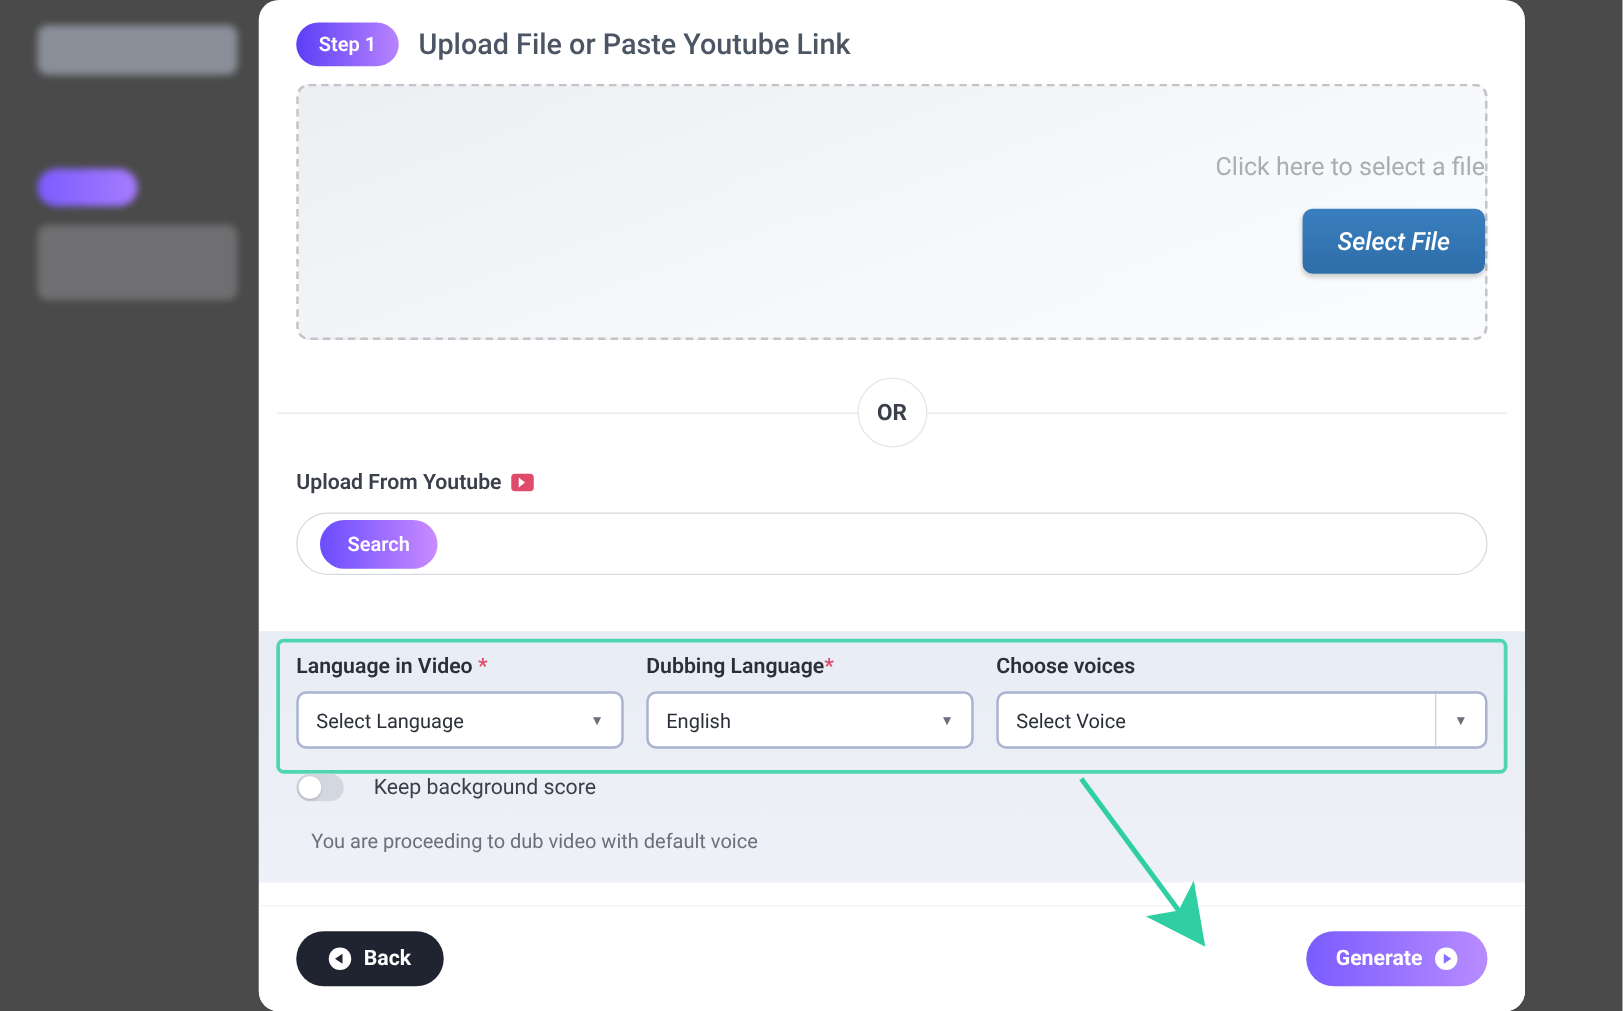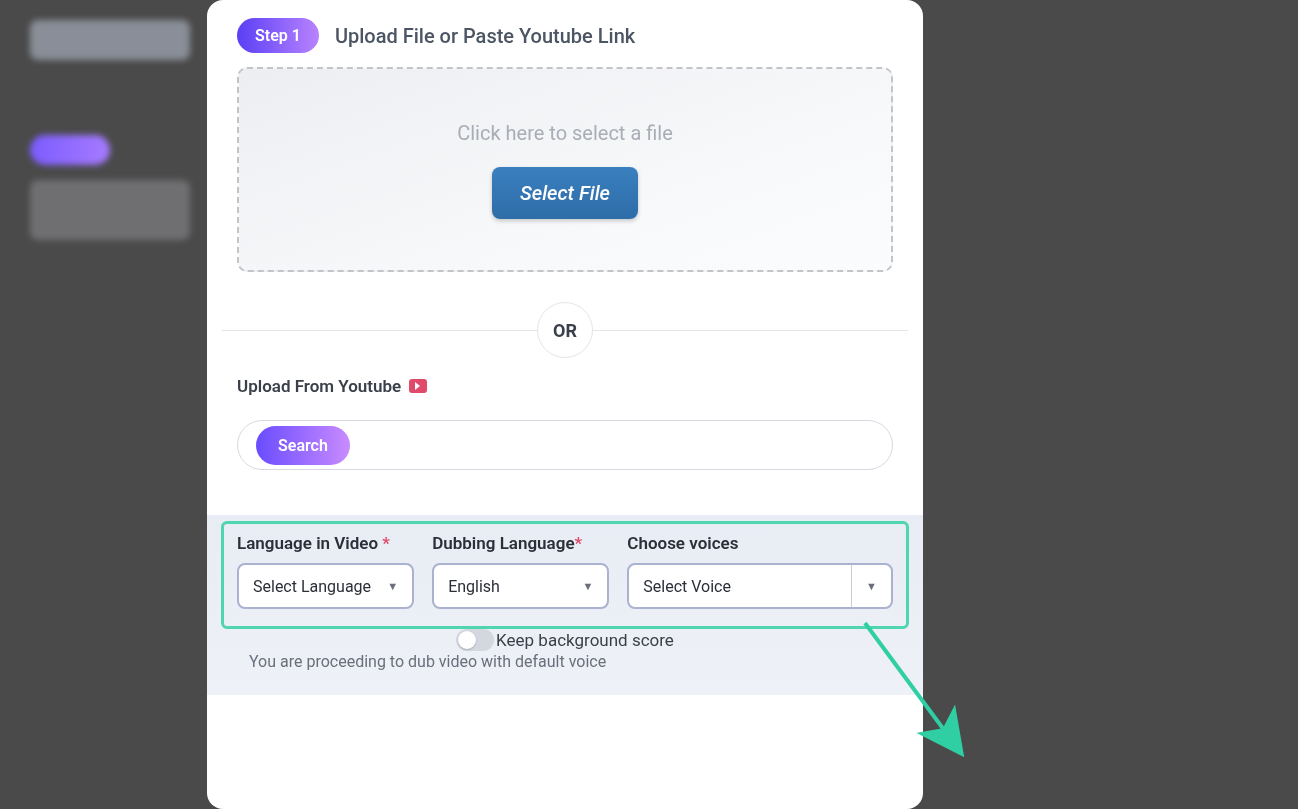--- a/index.html
+++ b/index.html
@@ -7,64 +7,64 @@
 
   
   .bg-hint { position: absolute; background: rgba(220,220,230,0.3); border-radius: 8px; filter: blur(3px); }
   .bg-hint.h1 { left: 30px; top: 20px; width: 160px; height: 40px; background: rgba(200,210,230,0.5); }
   .bg-hint.h2 { left: 30px; top: 135px; width: 80px; height: 30px; background: linear-gradient(90deg, #7b5cff, #a67bff); border-radius: 16px; }
   .bg-hint.h3 { left: 30px; top: 180px; width: 160px; height: 60px; background: rgba(200,200,210,0.3); }
 
   .modal {
     position: absolute;
     left: 207px; top: 0;
-    width: 716px; height: 809px;
+    width: 1013px; height: 809px;
     background: #fff;
     border-radius: 16px;
     display: flex;
     flex-direction: column;
     overflow: hidden;
   }
 
   .modal-body { padding: 18px 30px 0 30px; flex: 1; overflow: auto; }
 
   .step-row { display: flex; align-items: center; gap: 16px; margin-bottom: 14px; }
   .step-badge {
     background: linear-gradient(90deg, #5a3ff5, #b983ff);
     color: #fff; font-weight: 600; font-size: 16px;
     padding: 8px 18px; border-radius: 20px;
   }
-  .step-title { color: #4b5563; font-size: 20px; font-weight: 500; }
+  .step-title { color: #4b5563; font-size: 23px; font-weight: 500; }
 
   .dropzone {
     border: 2px dashed #c4c4c8;
     border-radius: 10px;
     background: linear-gradient(160deg, #eceef1 0%, #f7f8fa 60%, #fbfcfd 100%);
     height: 205px;
-    display: flex; flex-direction: column; align-items: center; justify-content: center;
+    display: flex; flex-direction: column; align-items: flex-end; justify-content: center;
     gap: 22px;
   }
   .dropzone-hint { color: #a9adb5; font-size: 20px; }
   .select-file-btn {
     background: linear-gradient(180deg, #3a7fbf, #2e6da8);
     color: #fff; border: none; border-radius: 8px;
     padding: 14px 28px; font-size: 20px; font-weight: 500;
     cursor: pointer; box-shadow: 0 2px 4px rgba(0,0,0,0.2); font-style: italic;
   }
 
   .divider-row { position: relative; margin: 30px 0 18px 0; height: 56px; }
   .divider-line { position: absolute; left: -15px; right: -15px; top: 50%; height: 1px; background: #e3e5e9; }
   .divider-or {
     position: absolute; left: 50%; top: 50%; transform: translate(-50%, -50%);
     width: 56px; height: 56px; border-radius: 50%; background: #fff; border: 1px solid #e3e5e9;
     display: flex; align-items: center; justify-content: center;
     color: #3a3f4a; font-size: 18px; font-weight: 700;
   }
 
-  .yt-label-row { display: flex; align-items: center; gap: 8px; margin-bottom: 24px; }
+  .yt-label-row { display: flex; align-items: center; gap: 8px; margin-bottom: 14px; }
   .yt-label { color: #3a3f4a; font-size: 17px; font-weight: 600; }
   .yt-icon { width: 18px; height: 14px; background: #e04a6b; border-radius: 3px; position: relative; }
   .yt-icon::after { content:""; position:absolute; left:6px; top:3px; border-left:5px solid #fff; border-top:4px solid transparent; border-bottom:4px solid transparent; }
 
   .yt-input-row {
     display: flex; align-items: center;
     border: 1px solid #d7d9e0; border-radius: 26px;
     padding: 3px 3px 3px 18px; height: 50px;
   }
   .yt-input { flex:1; border:none; outline:none; font-size: 16px; color:#333; background: transparent; }
@@ -92,21 +92,21 @@
   .req { color: #e04a6b; }
   .select-box {
     border: 2px solid #aab2d0; border-radius: 8px; background: #fff;
     height: 46px; display: flex; align-items: center; justify-content: space-between;
     padding: 0 14px; cursor: pointer; color: #2b2f38; font-size: 16px;
   }
   .select-box .arrow { color: #6a6f7b; font-size: 11px; }
   .select-box.voice { padding-right: 0; }
   .select-box.voice .arrow-wrap { border-left: 1px solid #c9cdd8; padding: 0 14px; height: 100%; display:flex; align-items:center; }
 
-  .toggle-row { display:flex; align-items:center; gap: 2px; margin-bottom: 1px; justify-content: center; }
+  .toggle-row { display:flex; align-items:center; gap: 24px; margin-bottom: 22px; }
   .toggle {
     width: 38px; height: 22px; border-radius: 12px; background: #d3d7e0; position: relative; cursor:pointer;
   }
   .toggle::after { content:""; position:absolute; left:2px; top:2px; width:18px; height:18px; background:#fff; border-radius:50%; box-shadow:0 1px 2px rgba(0,0,0,0.2); }
   .toggle-label { color:#3a3f4a; font-size: 17px; }
 
   .info-text { color:#6a6f7b; font-size: 16px; padding-left: 12px; }
 
   .footer {
     background:#fff; padding: 20px 30px 20px 30px;
@@ -208,20 +208,30 @@
       <div class="toggle-row">
         <div class="toggle"></div>
         <span class="toggle-label">Keep background score</span>
       </div>
 
       <div class="info-text">You are proceeding to dub video with default voice</div>
     </div>
 
   </div>
 
+  <div class="footer">
+    <button class="back-btn">
+      <span class="circle-icon dark-arrow"></span>
+      <span>Back</span>
+    </button>
+    <button class="generate-btn">
+      <span>Generate</span>
+      <span class="circle-icon light-arrow"></span>
+    </button>
+  </div>
 </div>
 
 <svg class="annotation-arrow" viewBox="0 0 120 150">
   <defs>
     <marker id="ah" markerWidth="12" markerHeight="12" refX="6" refY="6" orient="auto">
       <path d="M0,0 L12,6 L0,12 L3,6 Z" fill="#2fcfa3"></path>
     </marker>
   </defs>
   <line x1="10" y1="10" x2="95" y2="125" stroke="#2fcfa3" stroke-width="4" marker-end="url(#ah)"></line>
 </svg>

